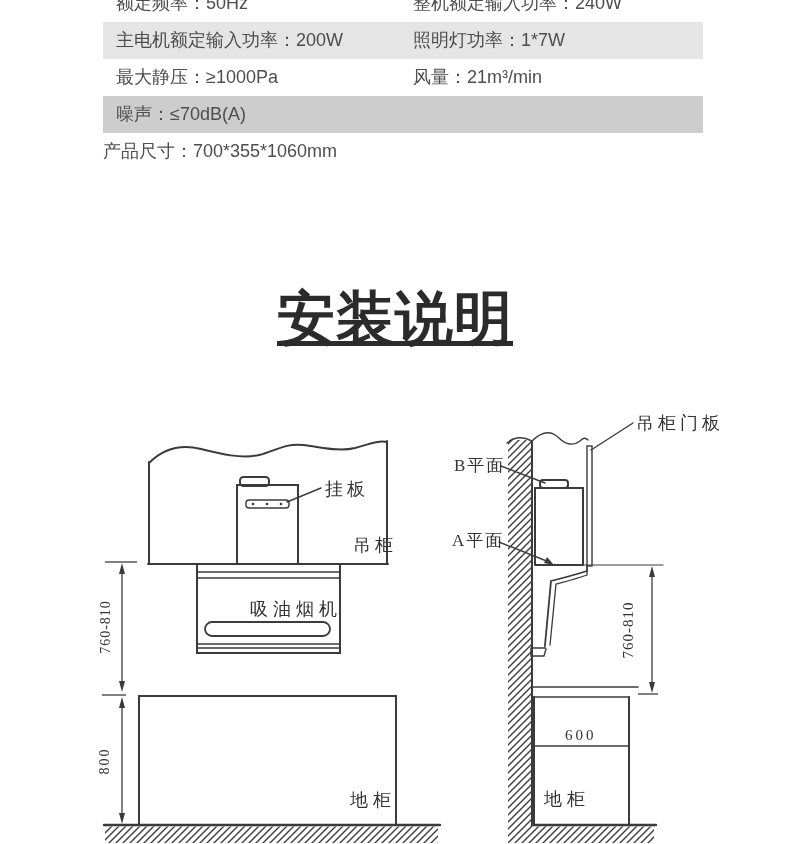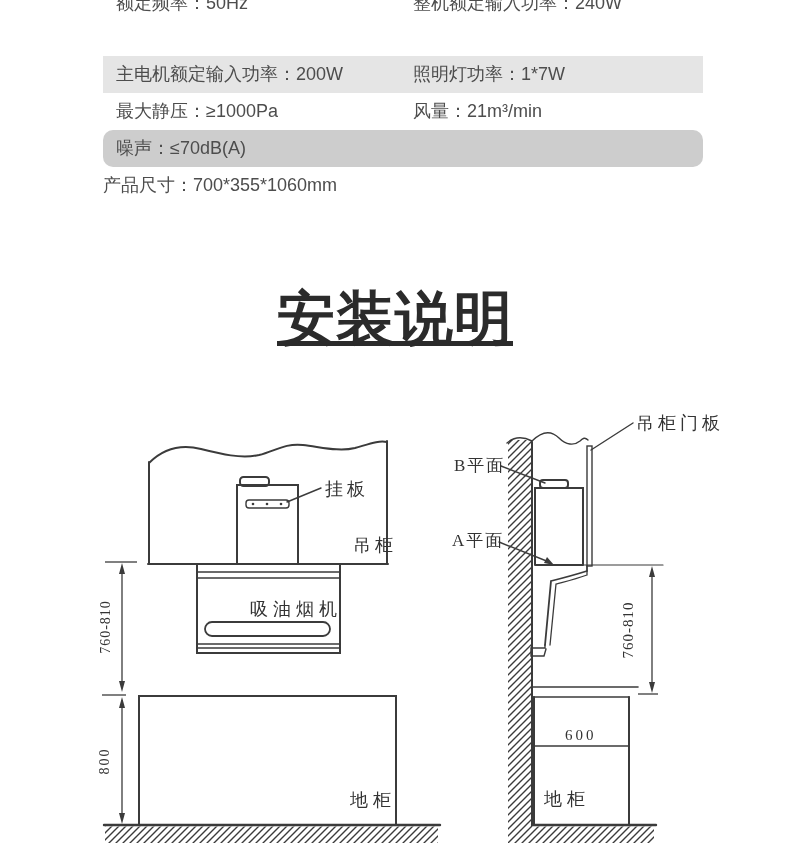--- a/index.html
+++ b/index.html
@@ -1,22 +1,22 @@
 <!DOCTYPE html>
 <html><head>
 <meta charset="utf-8">
 <style>
   html,body{margin:0;padding:0;background:#ffffff;}
   .page{position:relative;width:773px;height:844px;background:#ffffff;overflow:hidden;
         font-family:"Liberation Sans","DejaVu Sans",sans-serif;}
   
   .spec-table{position:absolute;left:103px;top:-15px;width:600px;}
   .spec-row{display:flex;height:37px;line-height:37px;font-size:18px;color:#4d4d4d;}
-  .spec-row:nth-child(2),.spec-row:nth-child(6){background:#e5e5e5;margin-top:34px;}
-  .spec-row:nth-child(4){background:#cdcdcd;border-radius:10px;}
+  .spec-row:nth-child(2),.spec-row:nth-child(6){background:#e5e5e5;}
+  .spec-row:nth-child(4){background:#cdcdcd;}
   .cell-left{width:310px;padding-left:13px;box-sizing:border-box;white-space:nowrap;}
   .cell-right{flex:1;white-space:nowrap;}
   
   .section-title{position:absolute;top:286px;left:0;width:790px;text-align:center;
         font-size:58px;line-height:64px;font-weight:bold;color:#2b2b2b;letter-spacing:1px;text-decoration:underline;}
   
   .diagram{position:absolute;left:0;top:390px;}
   .dlabel{font-family:"Liberation Serif","DejaVu Serif",serif;fill:#333333;}
   .ddim{font-family:"Liberation Serif","DejaVu Serif",serif;fill:#333333;}
 </style>

